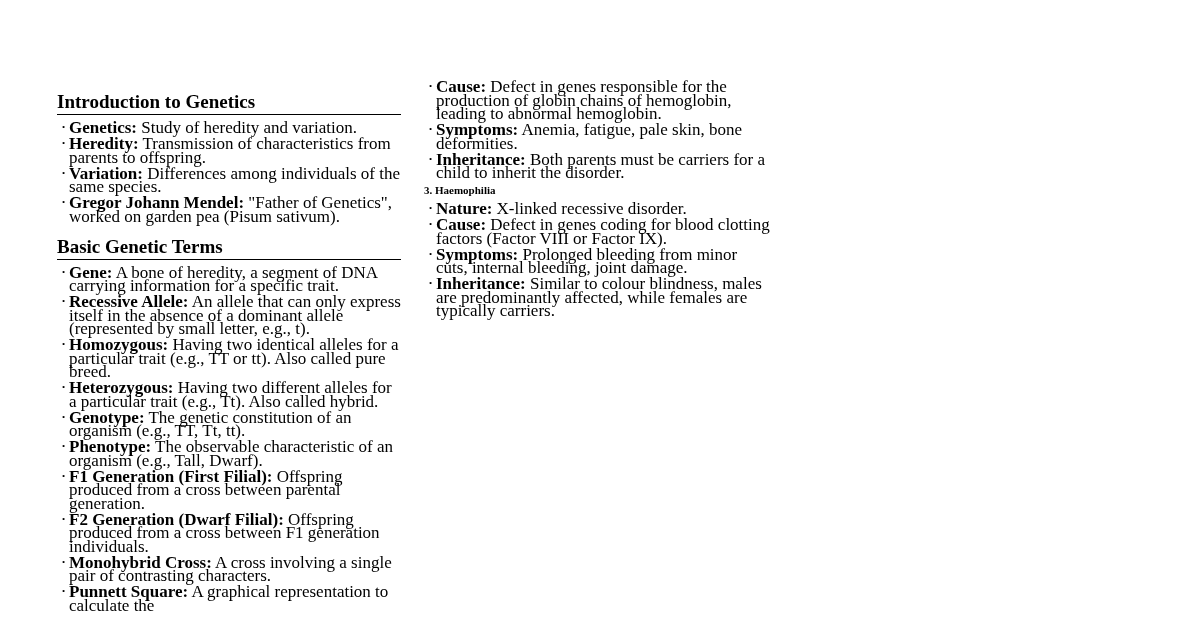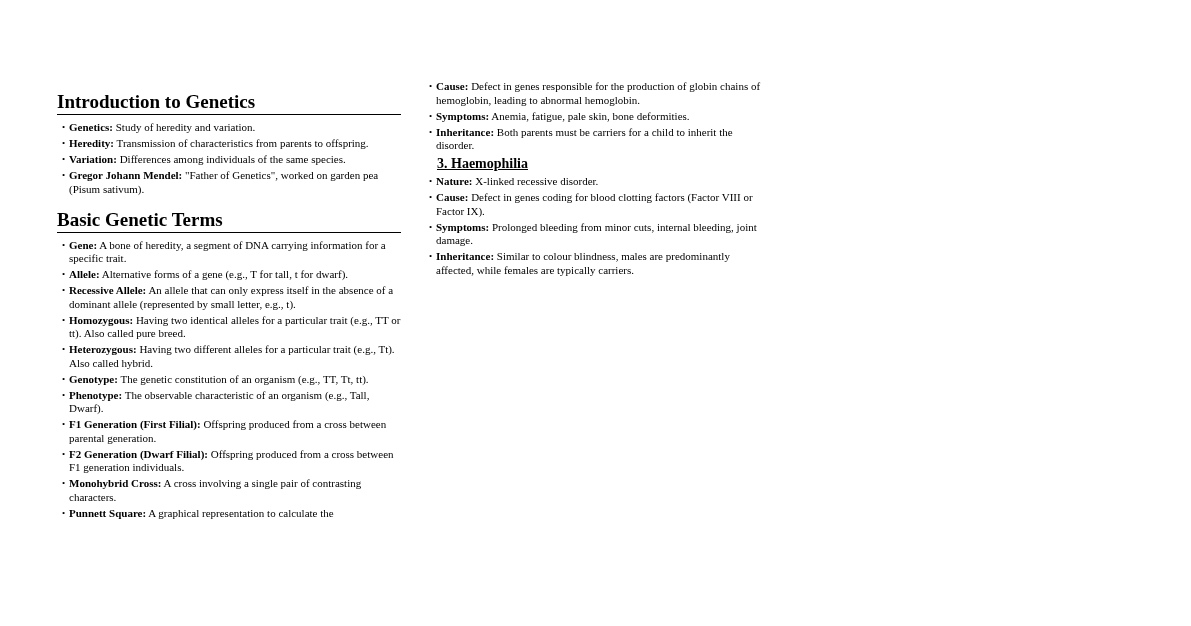--- a/index.html
+++ b/index.html
@@ -8,24 +8,24 @@
       font-family: "Liberation Serif", serif; color: #000;
     }
     .col { position: absolute; top: 0; }
     .col-left { left: 57px; width: 344px; top: 92px; }
     .col-right { left: 424px; width: 346px; top: 80px; }
     h2.section {
       font-size: 19px; font-weight: bold; margin: 0 0 0 0;
       padding-bottom: 3px; border-bottom: 1.5px solid #000;
       line-height: 19px;
     }
-    h3.sub { font-size: 14px; font-weight: bold; margin: 2px 0 3px 13px; line-height: 17px; text-decoration: underline; }
+    h3.sub { font-size: 11px; font-weight: bold; margin: 2px 0 3px 0; line-height: 17px; }
     ul { list-style: none; margin: 6px 0 0 0; padding: 0; }
     li {
-      position: relative; padding-left: 12px; font-size: 11px; line-height: 13.5px;
+      position: relative; padding-left: 12px; font-size: 17px; line-height: 13.5px;
       margin-bottom: 2.5px;
     }
     li::before {
       content: "•"; position: absolute; left: 5px; top: 0; font-size: 9px;
     }
     li b { font-weight: bold; }
     .gap { height: 11px; }
   </style>
 </head>
 <body>
@@ -35,21 +35,20 @@
   <ul>
     <li><b>Genetics:</b><span> Study of heredity and variation.</span></li>
     <li><b>Heredity:</b><span> Transmission of characteristics from parents to offspring.</span></li>
     <li><b>Variation:</b><span> Differences among individuals of the same species.</span></li>
     <li><b>Gregor Johann Mendel:</b><span> "Father of Genetics", worked on garden pea (Pisum sativum).</span></li>
   </ul>
   <div class="gap"></div>
   <h2 class="section">Basic Genetic Terms</h2>
   <ul>
     <li><b>Gene:</b><span> A bone of heredity, a segment of DNA carrying information for a specific trait.</span></li>
-    <li><b>Allele:</b><span> Alternative forms of a gene (e.g., T for tall, t for dwarf).</span></li>
     <li><b>Recessive Allele:</b><span> An allele that can only express itself in the absence of a dominant allele (represented by small letter, e.g., t).</span></li>
     <li><b>Homozygous:</b><span> Having two identical alleles for a particular trait (e.g., TT or tt). Also called pure breed.</span></li>
     <li><b>Heterozygous:</b><span> Having two different alleles for a particular trait (e.g., Tt). Also called hybrid.</span></li>
     <li><b>Genotype:</b><span> The genetic constitution of an organism (e.g., TT, Tt, tt).</span></li>
     <li><b>Phenotype:</b><span> The observable characteristic of an organism (e.g., Tall, Dwarf).</span></li>
     <li><b>F1 Generation (First Filial):</b><span> Offspring produced from a cross between parental generation.</span></li>
     <li><b>F2 Generation (Dwarf Filial):</b><span> Offspring produced from a cross between F1 generation individuals.</span></li>
     <li><b>Monohybrid Cross:</b><span> A cross involving a single pair of contrasting characters.</span></li>
     <li><b>Punnett Square:</b><span> A graphical representation to calculate the</span></li>
   </ul>

